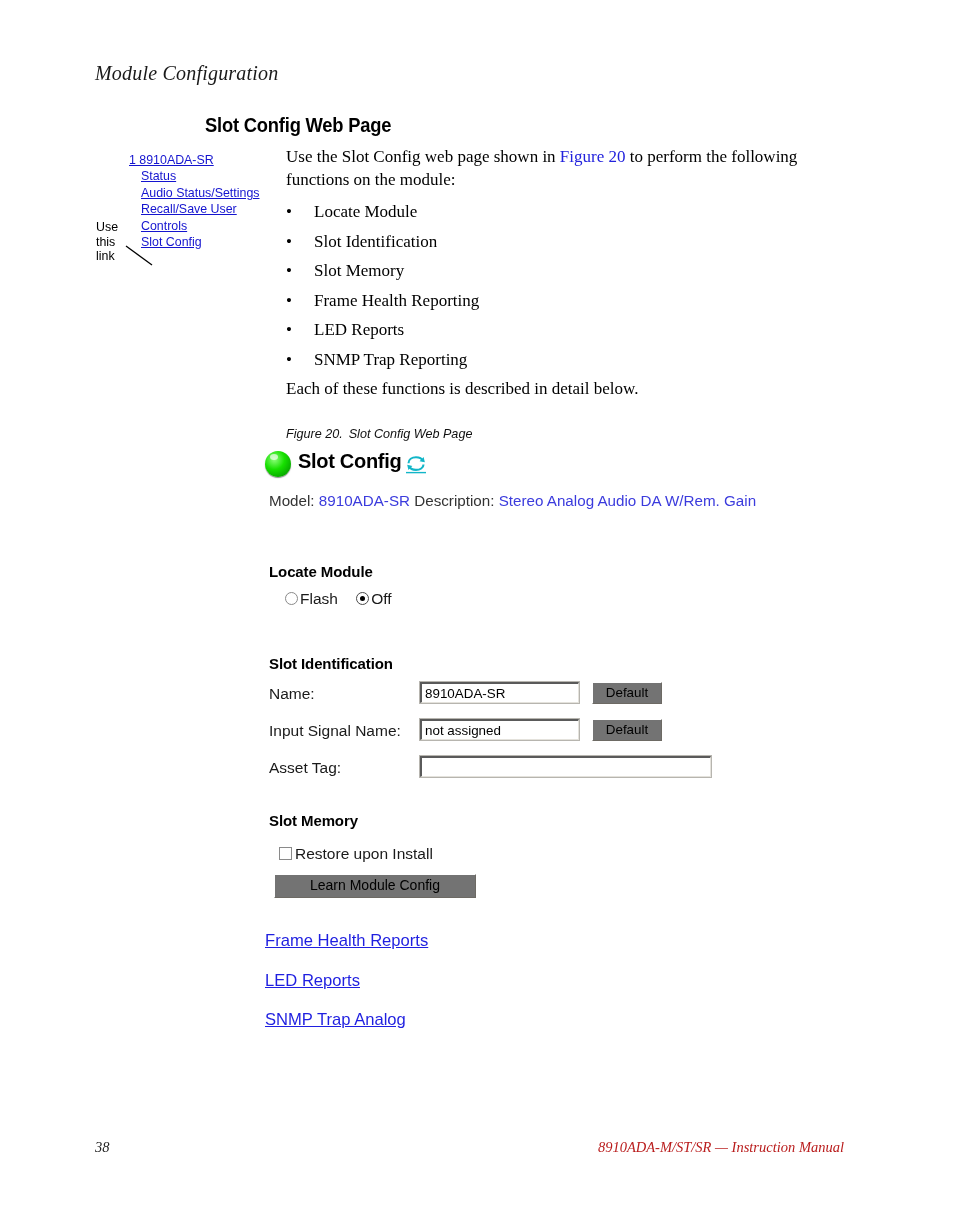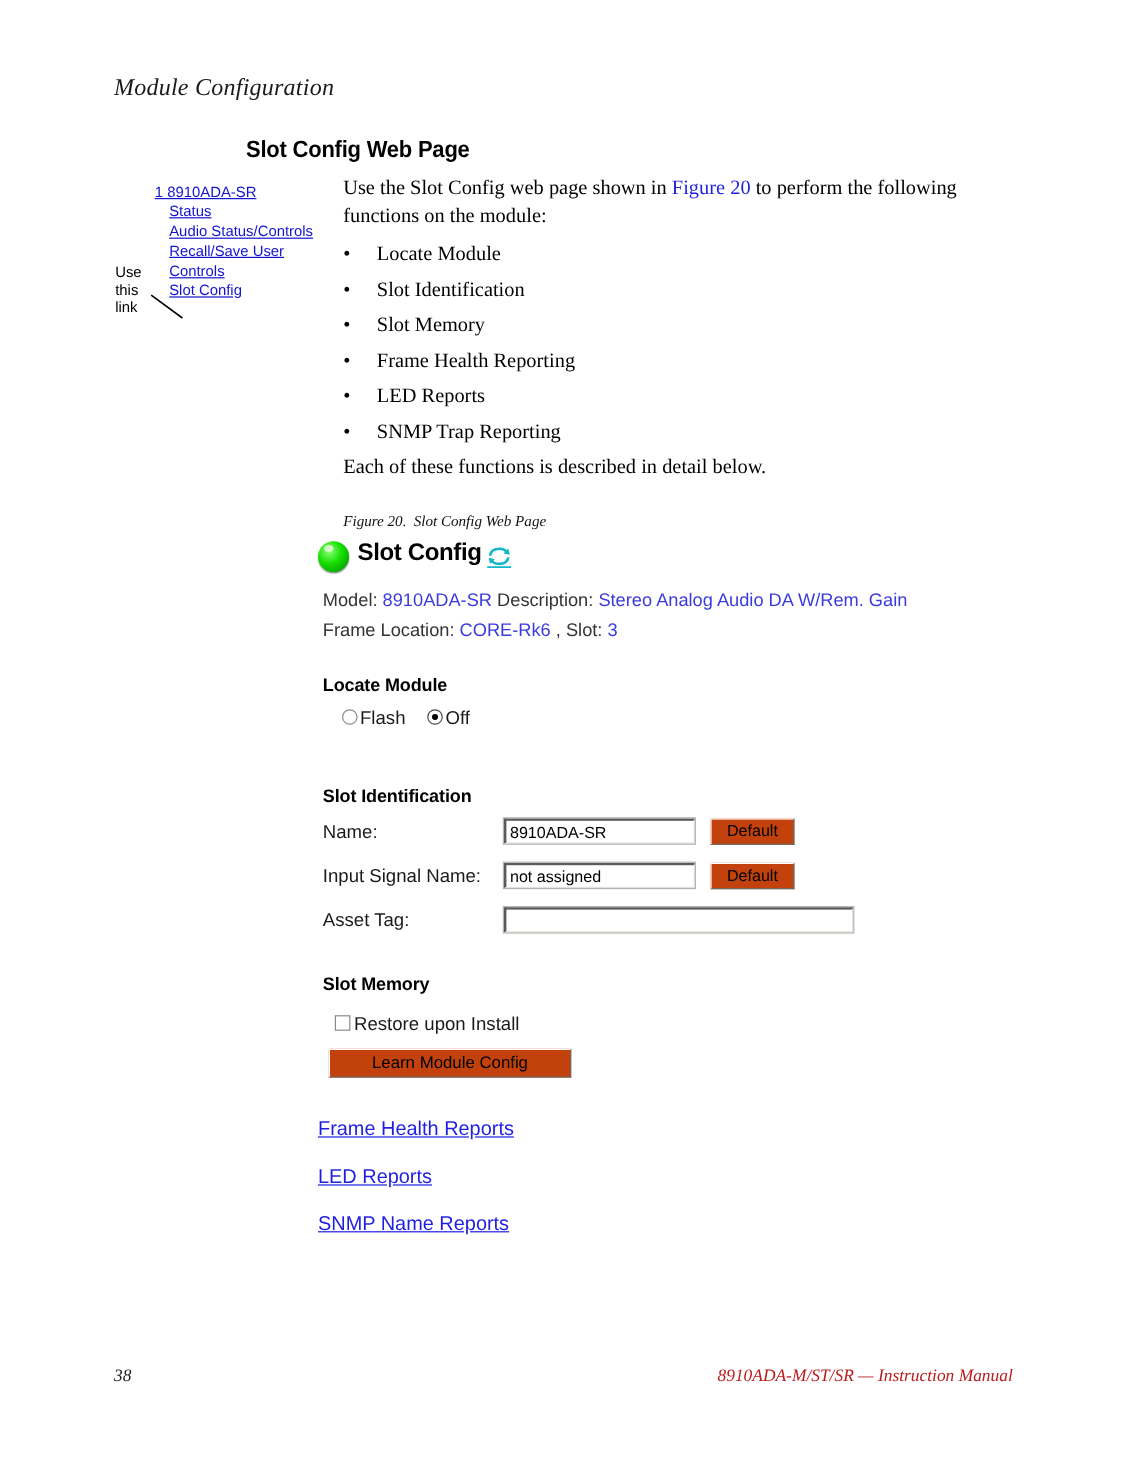--- a/index.html
+++ b/index.html
@@ -138,21 +138,21 @@
     font-family: "Liberation Serif", serif;
     font-size: 17px;
     white-space: nowrap;
   }
 
   
   .figure-caption {
     position: absolute;
     left: 286px;
     top: 427px;
-    font-family: Liberation Serif, serif;
+    font-family: Liberation Sans, sans-serif;
     font-style: italic;
     font-size: 12.6px;
     color: #111;
   }
   .figure-caption .fignum { margin-right: 6px; }
 
   
   .webshot {
     position: absolute;
     left: 265px;
@@ -290,21 +290,21 @@
     color: #000;
     outline: 1px solid #b7b5af;
     outline-offset: 0px;
     white-space: nowrap;
     overflow: hidden;
   }
   .winbtn {
     position: absolute;
     box-sizing: border-box;
     height: 22px;
-    background: #c2410c;
+    background: #737373;
     border-top: 1.5px solid #ffffff;
     border-left: 1.5px solid #ffffff;
     border-right: 1.5px solid #6d6a64;
     border-bottom: 1.5px solid #6d6a64;
     font-family: "Liberation Sans", sans-serif;
     font-size: 13.4px;
     line-height: 19px;
     text-align: center;
     color: #000;
     white-space: nowrap;
@@ -368,21 +368,21 @@
 <div class="page">
 
   <div class="running-head">Module Configuration</div>
 
   <div class="section-heading">Slot Config Web Page</div>
 
   <div class="nav-callout">
     <div class="nav-links">
       <a href="#" class="nav-root">1 8910ADA-SR</a>
       <a href="#" class="nav-sub">Status</a>
-      <a href="#" class="nav-sub">Audio Status/Controls</a>
+      <a href="#" class="nav-sub">Audio Status/Settings</a>
       <a href="#" class="nav-sub">Recall/Save User</a>
       <a href="#" class="nav-sub2">Controls</a>
       <a href="#" class="nav-sub2">Slot Config</a>
     </div>
     <div class="use-this-link">
       <div>Use</div>
       <div>this</div>
       <div>link</div>
     </div>
     <svg class="callout-line" viewBox="0 0 28 20">
@@ -441,26 +441,20 @@
       </svg>
     </div>
 
     <div class="wp-meta">
       <div>
         <span>Model:</span>
         <span class="val">8910ADA-SR</span>
         <span>Description:</span>
         <span class="val">Stereo Analog Audio DA W/Rem. Gain</span>
       </div>
-      <div>
-        <span>Frame Location:</span>
-        <span class="val">CORE-Rk6</span>
-        <span>, Slot:</span>
-        <span class="val">3</span>
-      </div>
     </div>
 
     <div class="wp-h3 locate-h3">Locate Module</div>
     <div class="radio-row">
       <span class="radio-opt">
         <span class="radio-mark"></span><span>Flash</span>
       </span>
       <span class="radio-opt">
         <span class="radio-mark checked"></span><span>Off</span>
       </span>
@@ -486,20 +480,20 @@
     </div>
 
     <div class="wp-h3 slotmem-h3">Slot Memory</div>
     <div class="check-row">
       <span class="check-mark"></span><span>Restore upon Install</span>
     </div>
     <span class="winbtn" style="left:9px; top:424px; width:202px; height:24px; line-height:21px; font-size:14px;">Learn Module Config</span>
 
     <a href="#" class="report-link" style="top:481px;">Frame Health Reports</a>
     <a href="#" class="report-link" style="top:521px;">LED Reports</a>
-    <a href="#" class="report-link" style="top:560px;">SNMP Name Reports</a>
+    <a href="#" class="report-link" style="top:560px;">SNMP Trap Analog</a>
 
   </div>
 
   <div class="footer-page">38</div>
   <div class="footer-title">8910ADA-M/ST/SR — Instruction Manual</div>
 
 </div>
 
 </body></html>

